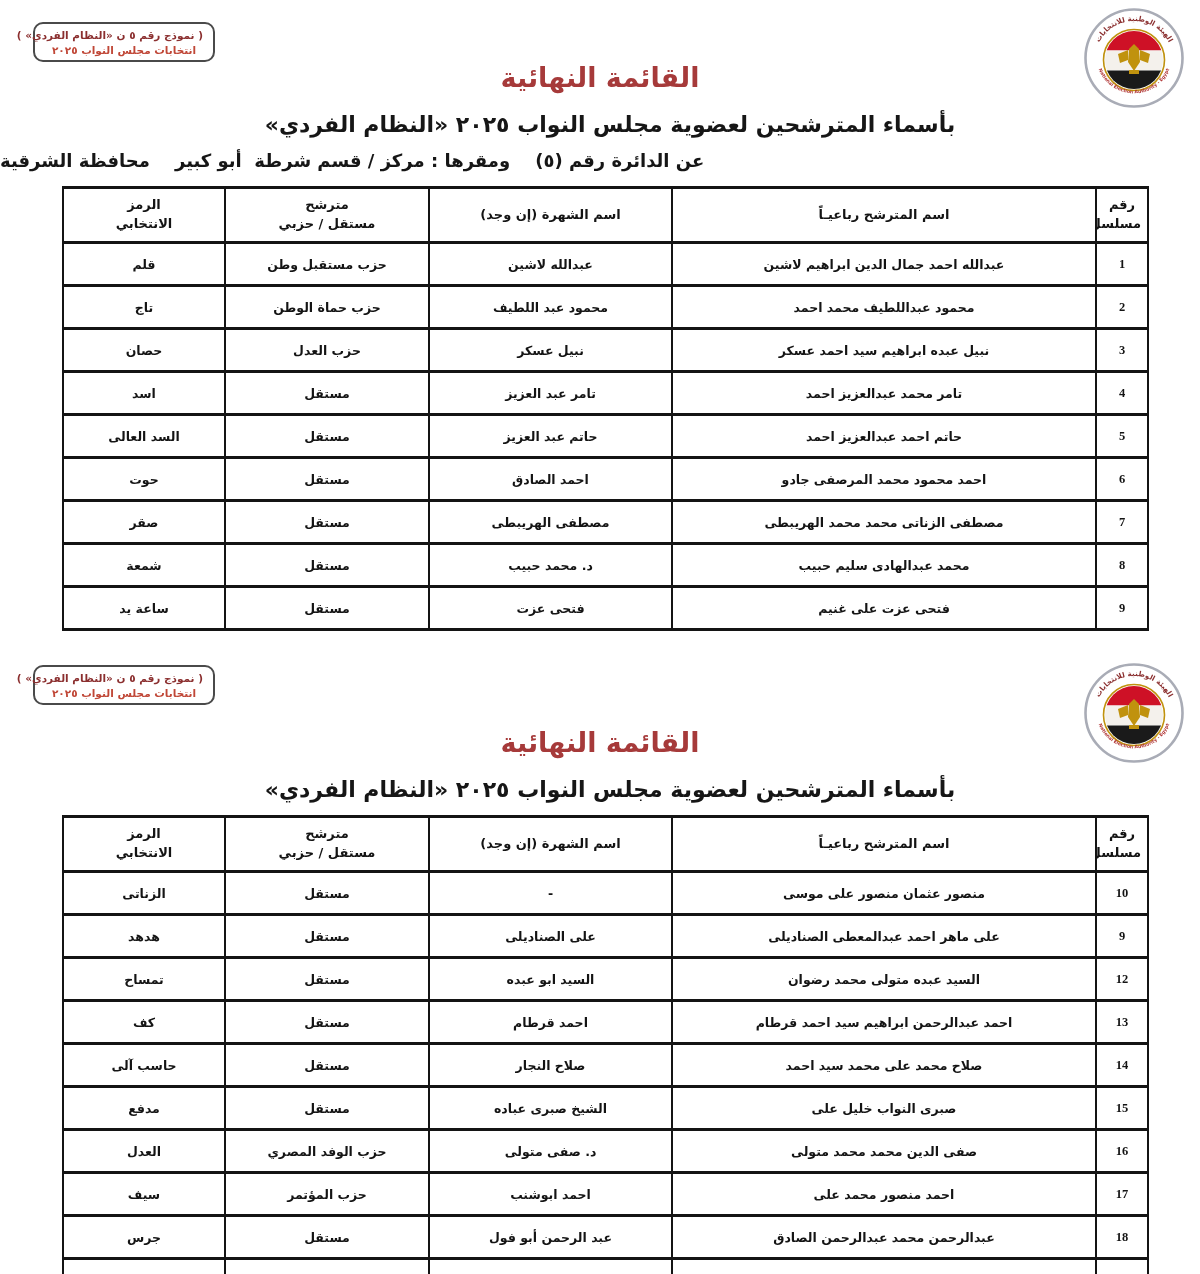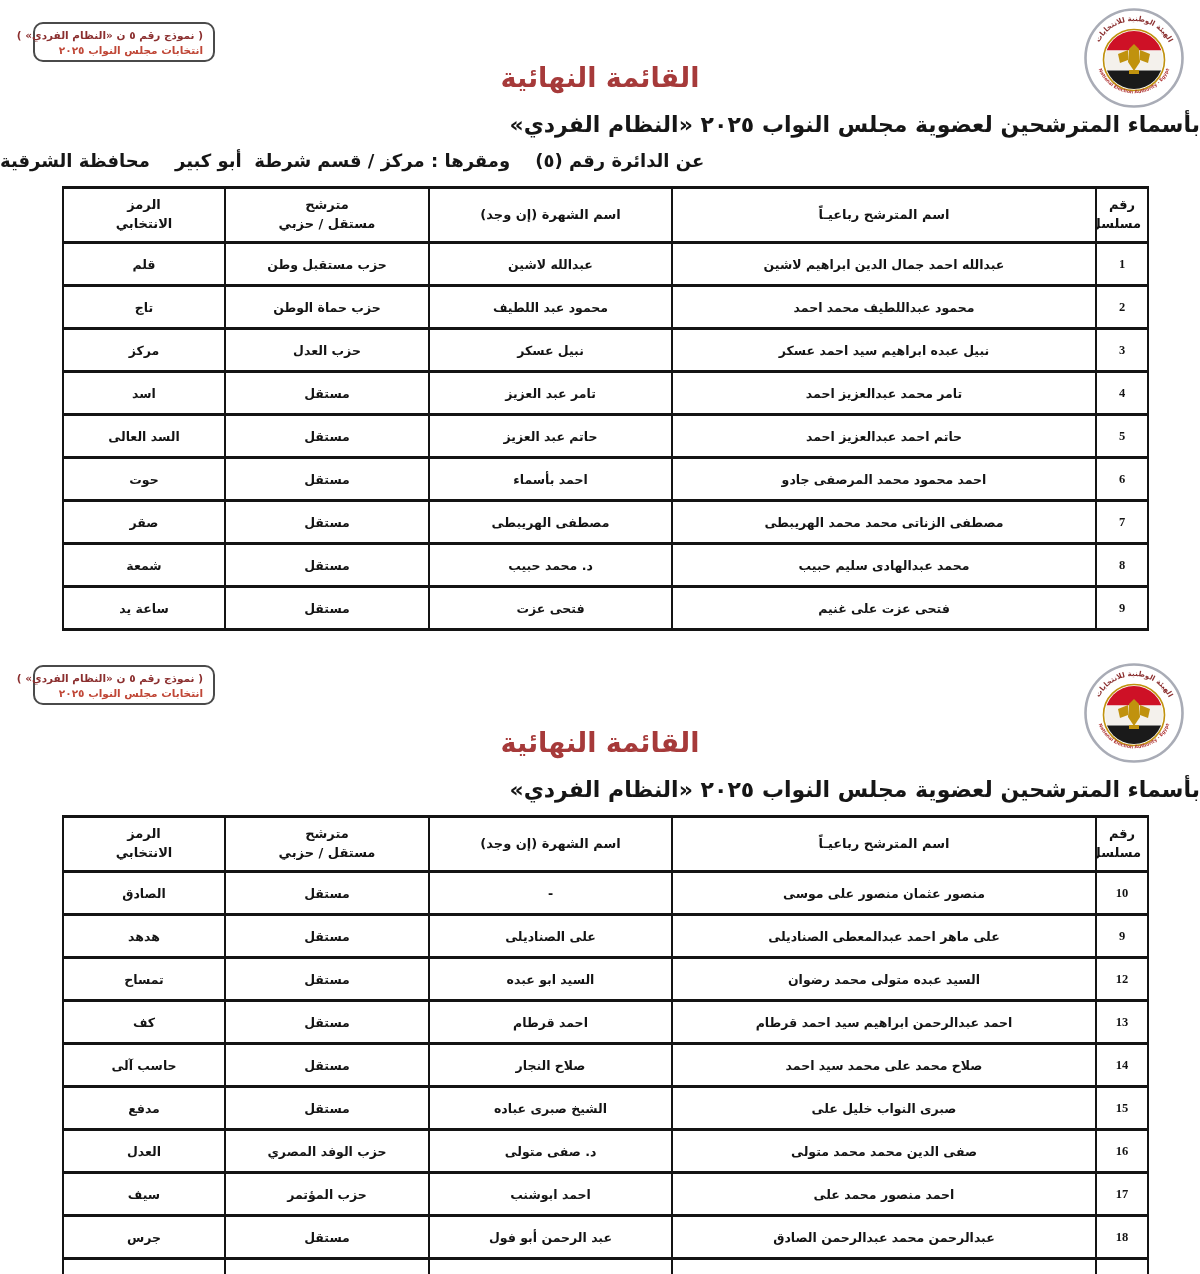--- a/index.html
+++ b/index.html
@@ -17,36 +17,36 @@
   .badge {
     position:absolute; left:33px;
     border:2px solid #4a4a4a; border-radius:10px;
     padding:5px 10px 4px;
     text-align:center; direction:rtl;
     background:#fff; width:158px;
   }
   .sheet1 .badge { top:22px; }
   .sheet2 .badge { top:34px; }
   .badge .l1 { font-size:10.5px; font-weight:bold; color:#8b2f2f; white-space:nowrap; }
-  .badge .l2 { font-size:10.5px; font-weight:bold; color:#c04737; margin-top:3px; white-space:nowrap;text-align:right; }
+  .badge .l2 { font-size:10.5px; font-weight:bold; color:#c04737; margin-top:3px; white-space:nowrap; }
 
   
   .logo { position:absolute; right:16px; width:100px; height:100px; }
   .sheet1 .logo { top:8px; }
   .sheet2 .logo { top:32px; }
 
   .title {
     text-align:center; direction:rtl;
     color:#a63a3a; font-size:27px; font-weight:bold;
     letter-spacing:0.5px;
   }
   .sheet1 .title { padding-top:62px; }
   .sheet2 .title { padding-top:96px; }
   .subtitle {
-    text-align:right; direction:rtl;
+    text-align:center; direction:rtl;
     font-size:22px; font-weight:bold; color:#161616;
     margin-top:19px;
     margin-left:20px;
   }
   .district {
     text-align:left; direction:rtl;
     font-size:18px; font-weight:bold; color:#161616;
     margin-top:13px;
   }
 
@@ -166,21 +166,21 @@
           <td>محمود عبد اللطيف</td>
           <td>حزب حماة الوطن</td>
           <td>تاج</td>
         </tr>
 
         <tr>
           <td class="serial">3</td>
           <td>نبيل عبده ابراهيم سيد احمد عسكر</td>
           <td>نبيل عسكر</td>
           <td>حزب العدل</td>
-          <td>مركز</td>
+          <td>حصان</td>
         </tr>
 
         <tr>
           <td class="serial">4</td>
           <td>تامر محمد عبدالعزيز احمد</td>
           <td>تامر عبد العزيز</td>
           <td>مستقل</td>
           <td>اسد</td>
         </tr>
 
@@ -188,21 +188,21 @@
           <td class="serial">5</td>
           <td>حاتم احمد عبدالعزيز احمد</td>
           <td>حاتم عبد العزيز</td>
           <td>مستقل</td>
           <td>السد العالى</td>
         </tr>
 
         <tr>
           <td class="serial">6</td>
           <td>احمد محمود محمد المرصفى جادو</td>
-          <td>احمد بأسماء</td>
+          <td>احمد الصادق</td>
           <td>مستقل</td>
           <td>حوت</td>
         </tr>
 
         <tr>
           <td class="serial">7</td>
           <td>مصطفى الزناتى محمد محمد الهريبطى</td>
           <td>مصطفى الهريبطى</td>
           <td>مستقل</td>
           <td>صقر</td>
@@ -292,21 +292,21 @@
         </th>
       </tr>
     </thead>
     <tbody>
 
         <tr>
           <td class="serial">10</td>
           <td>منصور عثمان منصور على موسى</td>
           <td>-</td>
           <td>مستقل</td>
-          <td>الصادق</td>
+          <td>الزناتى</td>
         </tr>
 
         <tr>
           <td class="serial">9</td>
           <td>على ماهر احمد عبدالمعطى الصناديلى</td>
           <td>على الصناديلى</td>
           <td>مستقل</td>
           <td>هدهد</td>
         </tr>
 

